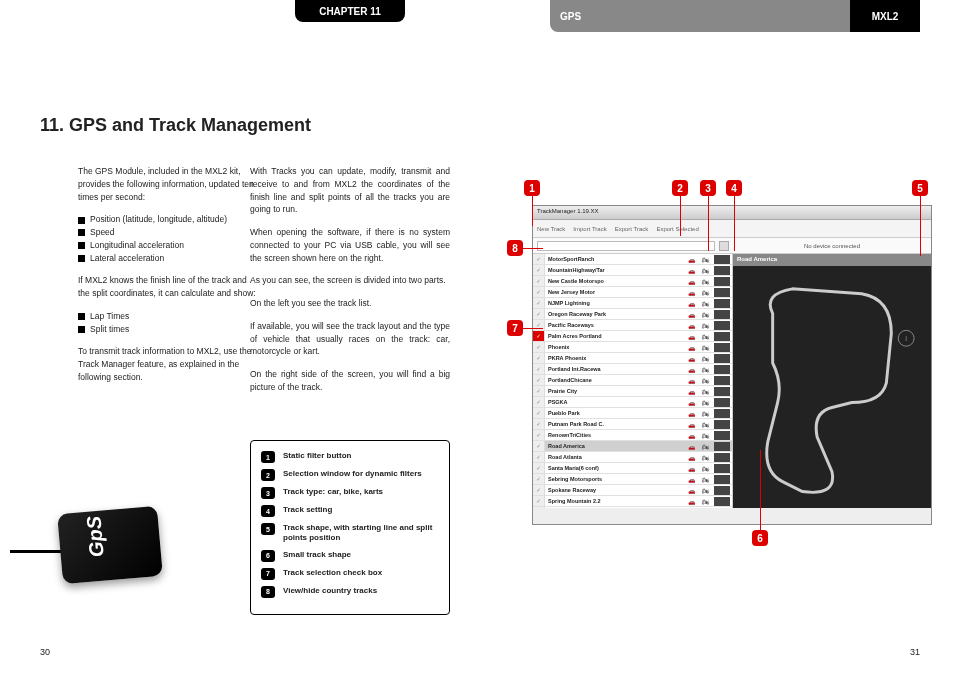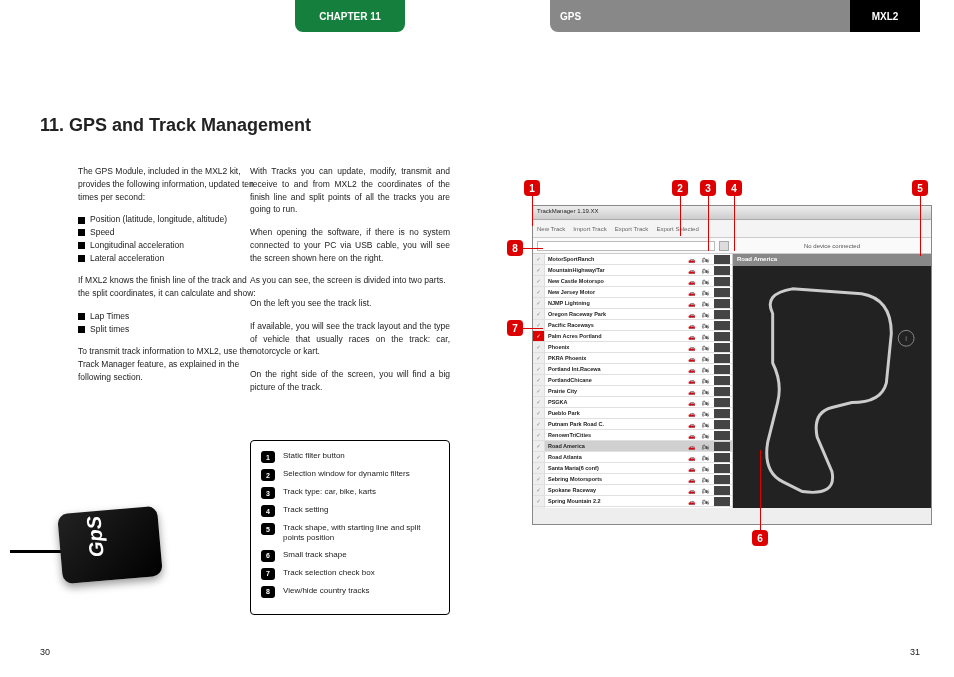--- a/index.html
+++ b/index.html
@@ -1,20 +1,20 @@
 <!DOCTYPE html>
 <html><head>
 <meta charset="utf-8">
 <style>
   * { box-sizing: border-box; margin: 0; padding: 0; }
   body { font-family: Arial, Helvetica, sans-serif; background: #fff; width: 954px; height: 677px; position: relative; color: #222; }
   
   
   .header-tabs { position: absolute; top: 0; left: 0; right: 0; height: 40px; }
-  .tab-chapter { position: absolute; left: 295px; top: 0; width: 110px; height: 32px; background: #15803d; border-radius: 0 0 8px 8px; color: #fff; font-size: 10px; font-weight: bold; display: flex; align-items: center; justify-content: center; }
+  .tab-chapter { position: absolute; left: 295px; top: 0; width: 110px; height: 22px; background: #000000; border-radius: 0 0 8px 8px; color: #fff; font-size: 10px; font-weight: bold; display: flex; align-items: center; justify-content: center; }
   .tab-gps { position: absolute; left: 550px; top: 0; width: 300px; height: 32px; background: #888; border-radius: 0 0 0 8px; color: #fff; font-size: 10px; font-weight: bold; padding-left: 10px; display: flex; align-items: center; }
   .tab-mxl2 { position: absolute; left: 850px; top: 0; width: 70px; height: 32px; background: #000; color: #fff; font-size: 10px; font-weight: bold; display: flex; align-items: center; justify-content: center; }
   
   
   .main-heading { position: absolute; left: 40px; top: 115px; font-size: 18px; font-weight: bold; }
   
   
   .col-left { position: absolute; left: 40px; top: 165px; width: 180px; font-size: 8.5px; line-height: 1.5; margin-left: 38px; }
   .col-left p { margin-bottom: 10px; }
   .bullet-list { list-style: none; margin-bottom: 10px; }
@@ -22,21 +22,21 @@
   
   
   .col-mid { position: absolute; left: 250px; top: 165px; width: 200px; font-size: 8.5px; line-height: 1.5; }
   .col-mid h3 { font-size: 9px; font-weight: bold; margin-bottom: 10px; }
   .col-mid p { margin-bottom: 10px; text-align: justify; }
   
   
   .legend-box { position: absolute; left: 250px; top: 440px; width: 200px; border: 1px solid #000; border-radius: 4px; padding: 10px; font-size: 8px; }
   .legend-row { display: flex; align-items: flex-start; margin-bottom: 6px; }
   .legend-num { width: 14px; height: 12px; background: #000; color: #fff; border-radius: 3px; font-size: 7px; font-weight: bold; display: flex; align-items: center; justify-content: center; margin-right: 8px; flex-shrink: 0; }
-  .legend-text { line-height: 1.3; }
+  .legend-text { line-height: 1.3; font-weight: bold; }
   
   
   .gps-module { position: absolute; left: 10px; top: 490px; width: 160px; height: 120px; }
   .gps-body { position: absolute; left: 50px; top: 20px; width: 100px; height: 70px; background: linear-gradient(135deg, #222, #000); border-radius: 10px; box-shadow: 0 4px 8px rgba(0,0,0,0.4); transform: rotate(-5deg); }
   .gps-label { position: absolute; left: 65px; top: 35px; color: #fff; font-size: 20px; font-style: italic; font-weight: bold; transform: rotate(-95deg); }
   .gps-cable { position: absolute; left: 0; top: 60px; width: 55px; height: 3px; background: #000; }
   
   
   .screenshot-wrap { position: absolute; left: 512px; top: 180px; width: 420px; height: 360px; }
   .callout { position: absolute; width: 16px; height: 16px; background: #d00; color: #fff; border-radius: 4px; font-size: 10px; font-weight: bold; display: flex; align-items: center; justify-content: center; z-index: 10; }

